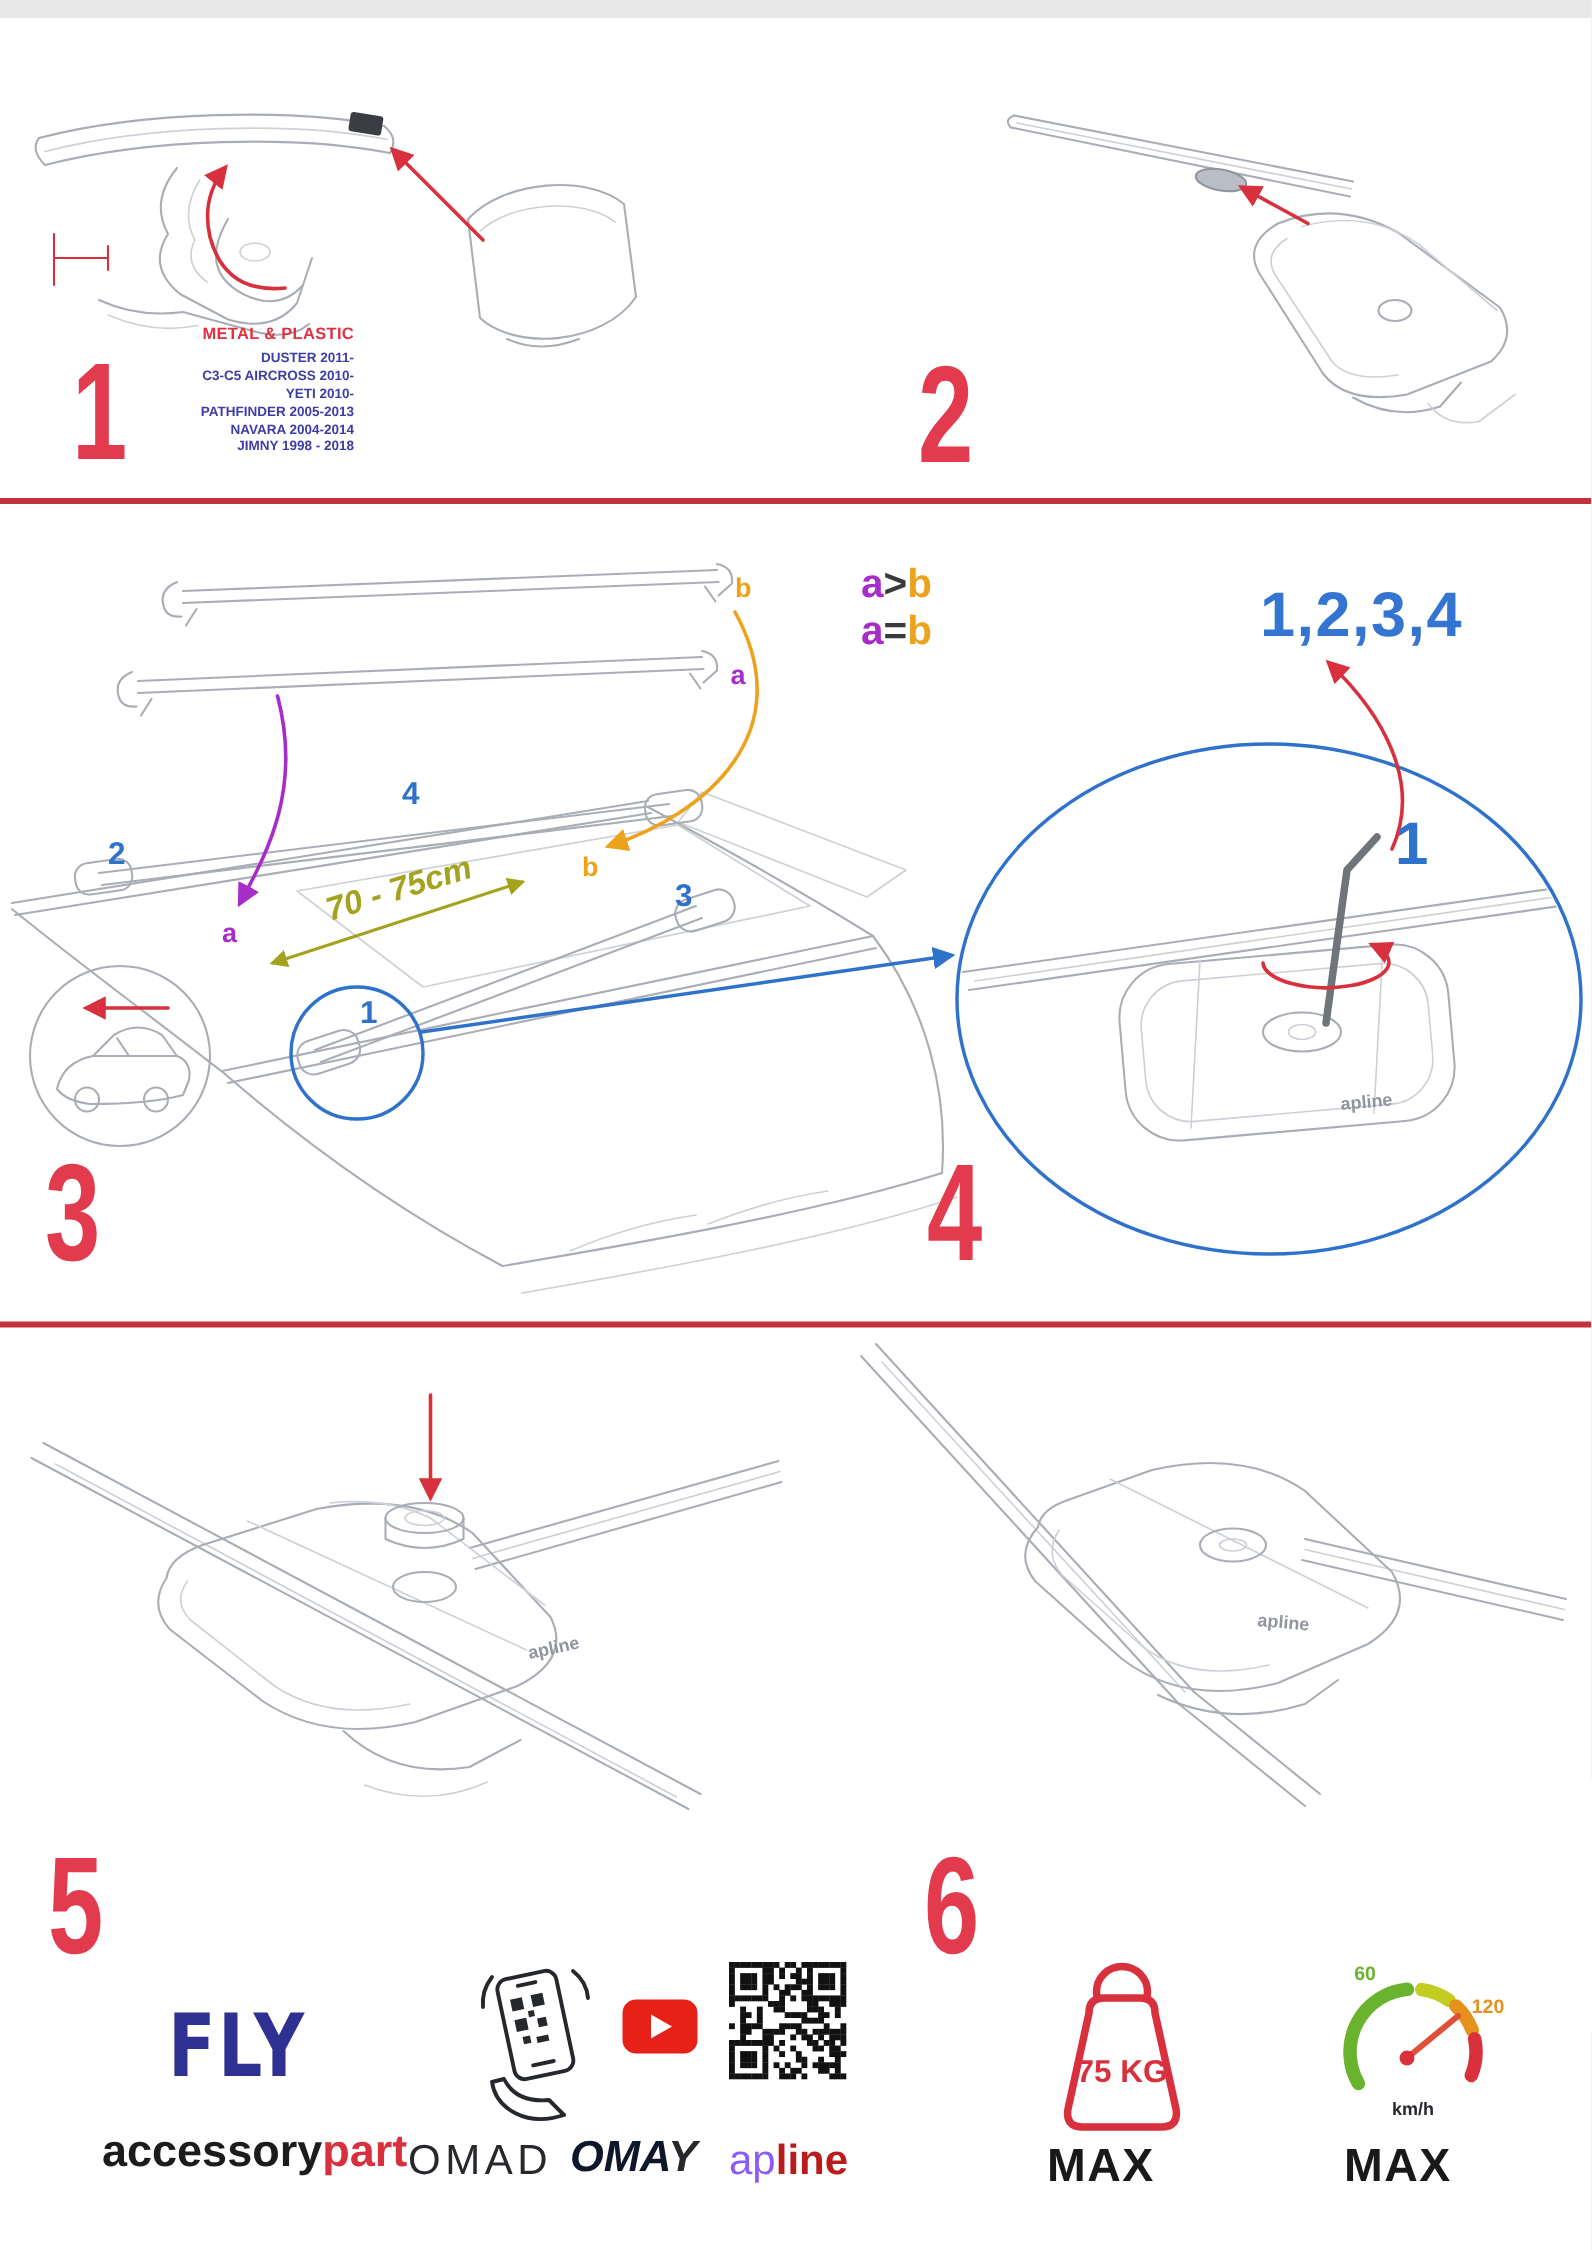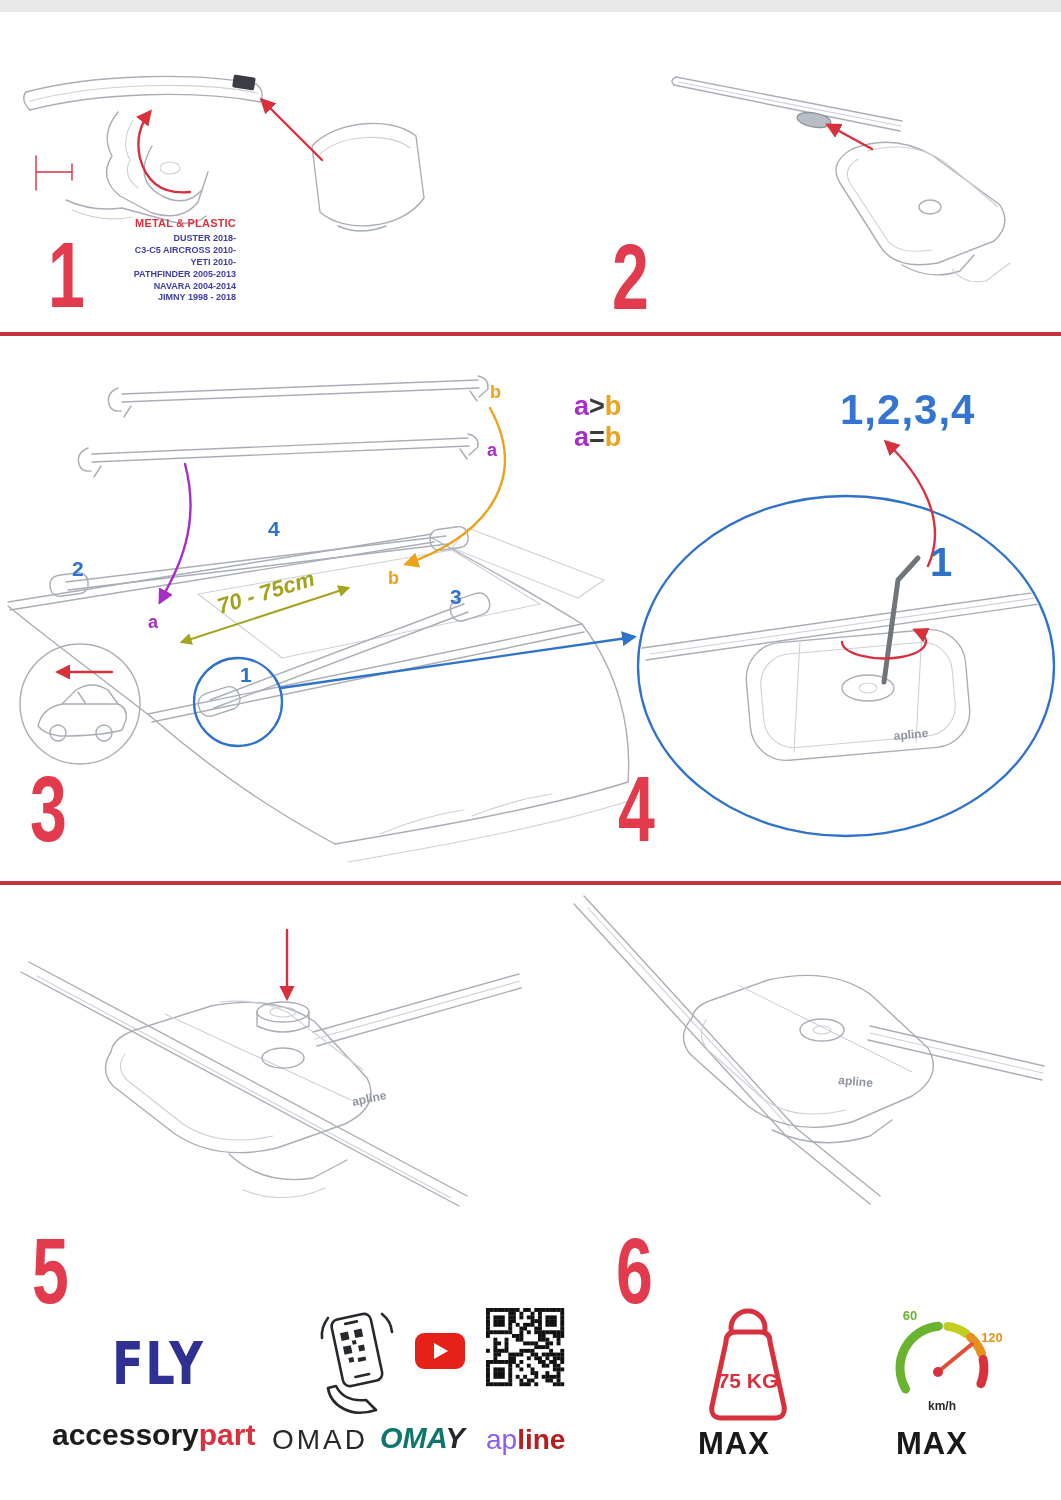--- a/index.html
+++ b/index.html
@@ -41,21 +41,21 @@
   .t60{fill:#6ab32e;font-weight:700;font-size:13px;}
   .t120{fill:#e6901e;font-weight:700;font-size:13px;}
   .tkm{fill:#26282c;font-weight:600;font-size:12px;}
   
   .fly{position:absolute;font-size:58px;font-weight:600;color:#2e3192;letter-spacing:2px;
        transform:scaleX(.8);transform-origin:left top;font-family:"DejaVu Sans",sans-serif;}
   .apart{position:absolute;font-size:30px;font-weight:700;}
   .apart .blk{color:#1c1c1c}.apart .rd{color:#d9303e}
   .omad{position:absolute;font-size:28px;font-weight:500;color:#26282c;letter-spacing:3px;}
   .omay{position:absolute;font-size:29px;font-weight:800;font-style:italic;}
-  .omay .rd{color:#0f766e}.omay .dk{color:#26282c}
+  .omay .rd{color:#0f172a}.omay .dk{color:#26282c}
   .apline{position:absolute;font-size:28px;}
   .apline .gy{color:#8b5cf6;font-weight:400}.apline .rd{color:#b91c1c;font-weight:700}
   .maxlbl{position:absolute;width:100px;text-align:left;font-size:31px;font-weight:600;
           color:#191919;letter-spacing:1px;}
 </style>
 </head>
 <body>
 
 <svg class="abs" width="0" height="0" style="left:0;top:0">
   <defs>
@@ -97,21 +97,21 @@
       <path class="faint" d="M320 104 C 342 84 390 82 410 98"></path>
       <path d="M338 176 q22 10 48 0"></path>
     </g>
     <path class="red" d="M322 110 L262 50" marker-end="url(#mR)"></path>
     <path class="red" d="M190 142 q-40 4 -50 -34 q-6 -26 10 -46" marker-end="url(#mR)"></path>
     <path class="redthin" d="M36 106 L36 140 M36 122 L72 122 M72 114 L72 130"></path>
   </svg>
 
   <div class="s1text" style="left:98px;top:205px;width:138px">
     <div class="s1title">METAL &amp; PLASTIC</div>
-    <div class="s1line">DUSTER 2018-</div>
+    <div class="s1line">DUSTER 2011-</div>
     <div class="s1line">C3-C5 AIRCROSS 2010-</div>
     <div class="s1line">YETI 2010-</div>
     <div class="s1line">PATHFINDER 2005-2013</div>
     <div class="s1line">NAVARA 2004-2014</div>
     <div class="s1line">JIMNY 1998 - 2018</div>
   </div>
 
   <div class="num" style="left:48px;top:226px">1</div>
 
   <svg class="abs" style="left:600px;top:45px" width="461" height="255" viewBox="0 0 461 255">
@@ -219,21 +219,21 @@
     <text class="tO" x="388" y="248">b</text>
     <text class="tB" x="72" y="240">2</text>
     <text class="tB" x="268" y="200">4</text>
     <text class="tB" x="450" y="268">3</text>
     <text class="tB" x="240" y="346">1</text>
     <text class="tY" transform="translate(220 278) rotate(-17)">70 - 75cm</text>
     <text class="tB1" x="930" y="240">1</text>
     <text class="tTiny" transform="translate(894 404) rotate(-5)">apline</text>
   </svg>
 
-  <div class="legend" style="left:574px;top:379px">
+  <div class="legend" style="left:574px;top:362px">
     <div class="legrow"><span class="lga">a</span><span class="lgo">&gt;</span><span class="lgb">b</span></div>
     <div class="legrow"><span class="lga">a</span><span class="lgo">=</span><span class="lgb">b</span></div>
   </div>
 
   <div class="seq" style="left:840px;top:374px">1,2,3,4</div>
 
   <div class="num" style="left:30px;top:760px">3</div>
   <div class="num" style="left:618px;top:760px">4</div>
 
   <div class="divider" style="top:869px"></div>
@@ -279,21 +279,21 @@
       <path d="M232 240 q46 22 98 6 l22 -16"></path>
     </g>
     <text class="tTiny" transform="translate(298 194) rotate(5)">apline</text>
   </svg>
 
   <div class="num" style="left:32px;top:1222px">5</div>
   <div class="num" style="left:616px;top:1222px">6</div>
 
   <div class="fly" style="left:112px;top:1318px">FLY</div>
 
-  <div class="apart" style="left:52px;top:1406px">
+  <div class="apart" style="left:68px;top:1406px">
     <span class="blk">accessory</span><span class="rd">part</span>
   </div>
 
   <svg class="abs" style="left:312px;top:1292px" width="92" height="110" viewBox="0 0 92 110">
     <g class="ink2">
       <path d="M70 10 q9 7 10 18"></path>
       <path d="M16 14 q-7 9 -6 20"></path>
       <g transform="rotate(-12 46 56)">
         <rect x="27" y="12" width="40" height="68" rx="7" fill="#fff"></rect>
         <line x1="41" y1="18" x2="53" y2="18"></line>

